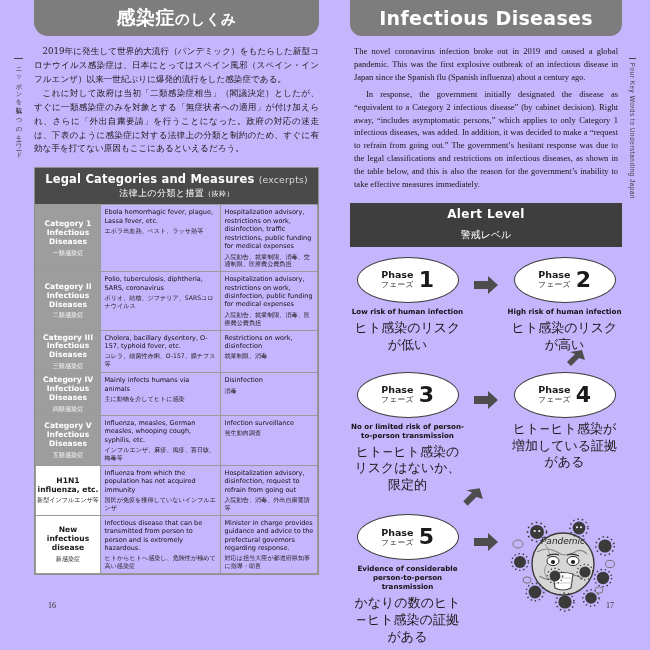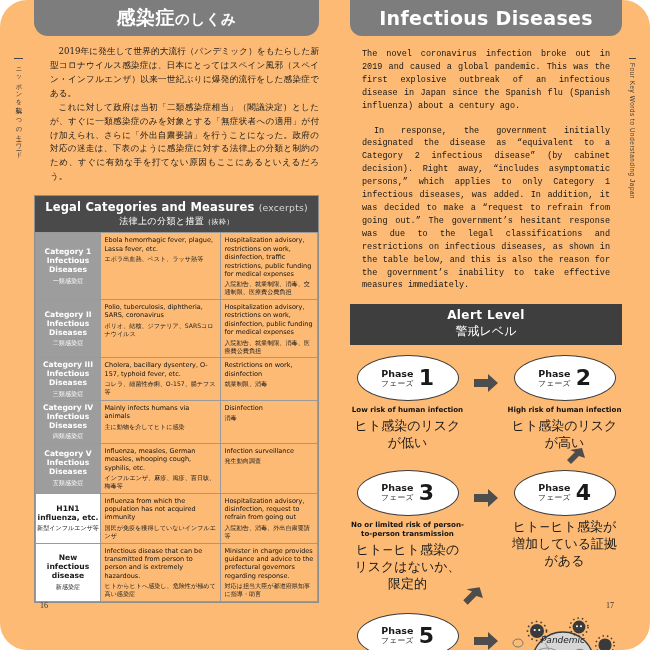--- a/index.html
+++ b/index.html
@@ -2,21 +2,21 @@
 <html><head>
 <meta charset="utf-8">
 <style>
   html,body{margin:0;padding:0;}
   body{
     width:650px;height:650px;overflow:hidden;
     background:#ffffff;
     font-family:"Liberation Sans","DejaVu Sans",sans-serif;
     color:#1a1a1a;
   }
-  .spread{position:relative;width:650px;height:650px;background:#fdba74;border-radius:27px;}
+  .spread{position:relative;width:650px;height:650px;background:#c4b5fd;}
 
   
   .side-run{
     position:absolute;top:58px;
     font-size:6.3px;letter-spacing:.6px;color:#3a3a3a;
     white-space:nowrap;
   }
   .side-left{
     left:14px;
     writing-mode:vertical-rl;
@@ -57,33 +57,32 @@
     font-weight:bold;font-size:19px;letter-spacing:.3px;
   }
 
   
   .jp-body{
     margin-top:9px;
     font-family:"DejaVu Serif","DejaVu Sans",serif;
     font-size:8.6px;line-height:1.62;
     text-align:justify;
     color:#1b1b1b;
-    margin-left:16px;
   }
   .jp-body p{margin:0;text-indent:1em;}
 
   .en-body{
     margin-top:9px;
     font-family:"Liberation Serif","DejaVu Serif",serif;
     font-size:8.5px;line-height:1.52;
     text-align:justify;
     color:#161616;
     hyphens:auto;
   }
-  .en-body p{margin:12px;font-family:Liberation Mono, monospace;}
+  .en-body p{margin:4px;}
   .en-body p+p{text-indent:1.4em;}
 
   
   .tbl-wrap{margin-top:11px;border:1px solid #8e8e8e;}
   .tbl-head{
     background:#4a4a4a;color:#fff;text-align:center;
     padding:4px 2px 4px;
   }
   .tbl-head .l1{
     font-family:"DejaVu Sans",sans-serif;
@@ -126,21 +125,21 @@
     margin-top:12px;
     background:#3e3e3e;color:#fff;text-align:center;
     padding:4px 0 5px;
   }
   .alert-head .l1{
     font-family:"DejaVu Sans",sans-serif;
     font-weight:bold;font-size:12px;letter-spacing:.4px;
   }
   .alert-head .l2{
     font-family:"DejaVu Sans",sans-serif;
-    font-size:12px;margin-top:1px;
+    font-size:10px;margin-top:7px;
   }
 
   .phase-grid{position:relative;margin-top:10px;}
   .phase-row{display:flex;align-items:flex-start;justify-content:space-between;}
   .phase-col{width:115px;text-align:center;position:relative;}
   .arrow-col{
     width:32px;display:flex;align-items:flex-start;justify-content:center;
     padding-top:18px;
   }
   .ellipse{
@@ -173,21 +172,21 @@
   svg.ar{display:block;}
 
   .virus-wrap{
     width:112px;height:100px;position:relative;
   }
 
   .pagenum{
     position:absolute;bottom:40px;
     font-family:"Liberation Serif",serif;font-size:8px;color:#333;
   }
-  .pn-left{left:40px;}
+  .pn-left{left:48px;}
   .pn-right{right:36px;margin-top:23px;}
 </style>
 </head>
 <body>
 
 <div class="spread">
 
   <div class="side-run side-left">ニッポンを読む4つのキー・ワード</div>
   <div class="side-run side-right">Four Key Words to Understanding Japan</div>
 

